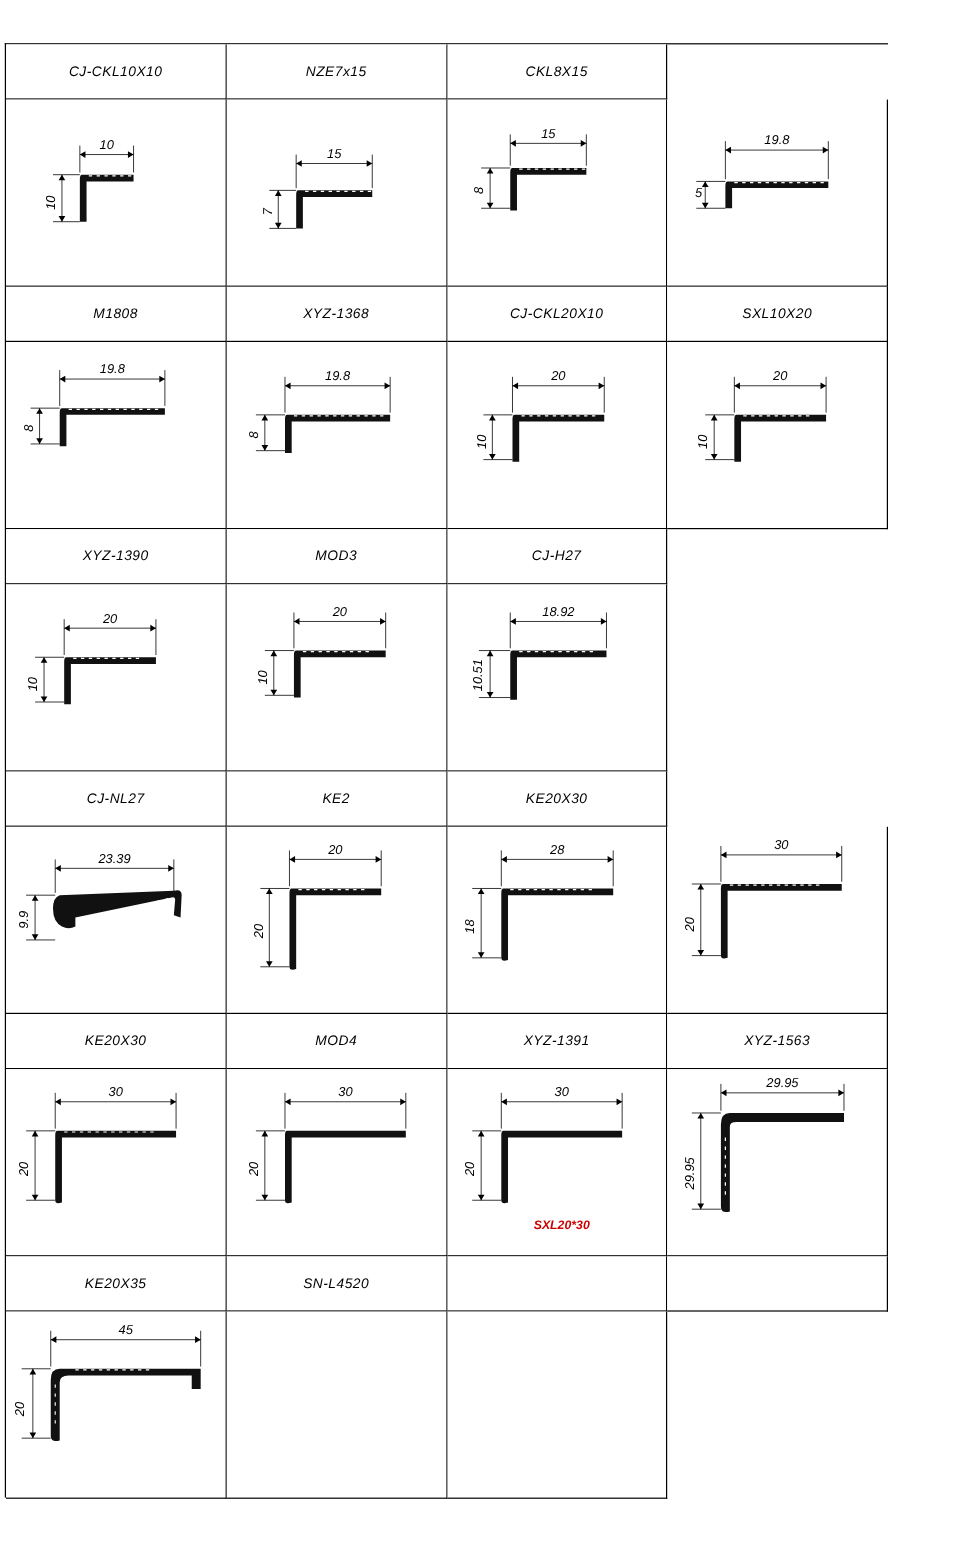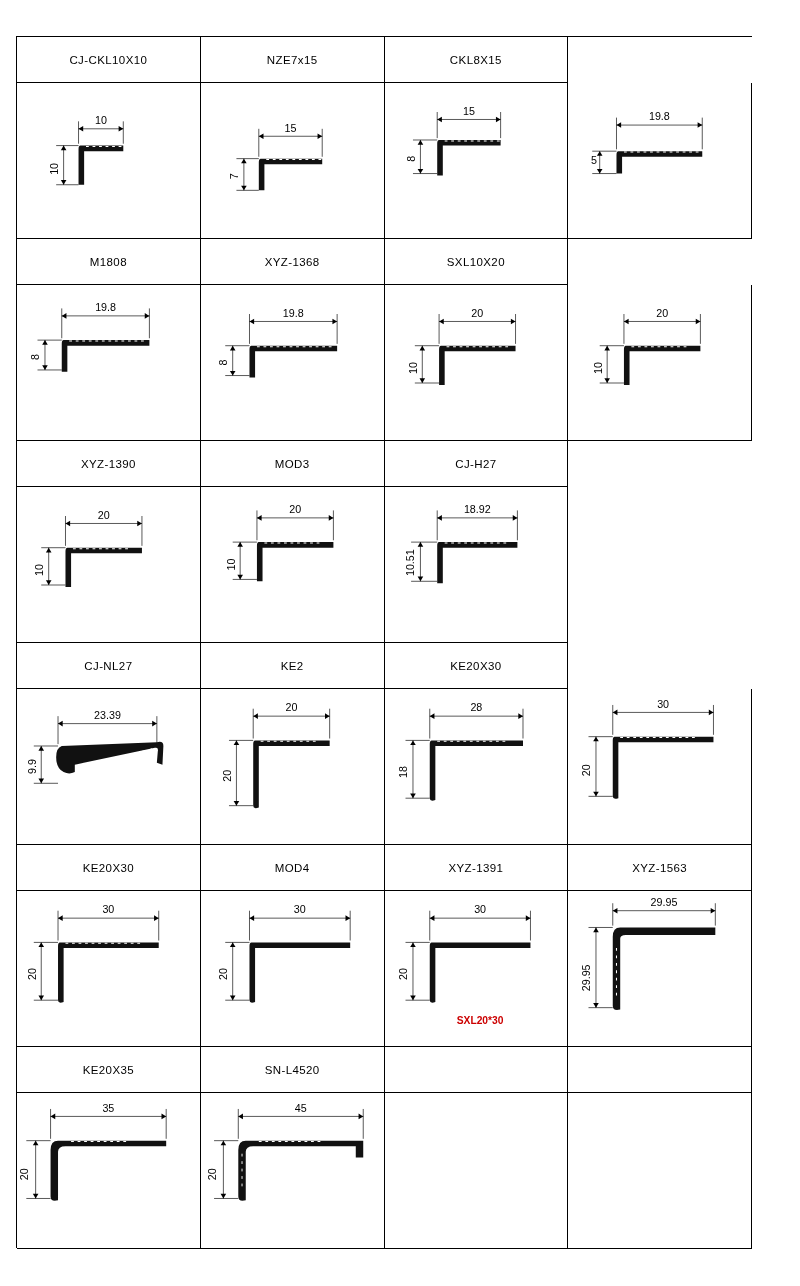--- a/index.html
+++ b/index.html
@@ -15,27 +15,28 @@
     overflow: hidden;
   }
   #sheet {
     position: relative;
     width: 800px;
     height: 1286px;
     background: #ffffff;
   }
   .grid {
     position: absolute;
-    left: 16px;
+    left: 4px;
     top: 36px;
     width: 736px;
     height: 1212px;
     border-left: 1.5px solid #000;
     border-top: 1.5px solid #000;
     box-sizing: border-box;
+    font-style: italic;
   }
   .row {
     display: flex;
     width: 100%;
     box-sizing: border-box;
   }
   .cell {
     width: 25%;
     box-sizing: border-box;
     border-right: 1.5px solid #000;
@@ -175,20 +176,23 @@
     </div>
 
     <div class="row">
       <div class="cell head-cell">
           <span class="code">M1808</span>
         </div>
       <div class="cell head-cell">
           <span class="code">XYZ-1368</span>
         </div>
       <div class="cell head-cell">
+          <span class="code">CJ-CKL20X10</span>
+        </div>
+      <div class="cell head-cell">
           <span class="code">SXL10X20</span>
         </div>
     </div>
     <div class="row">
       <div class="cell fig-cell">
         <svg viewBox="0 0 196 156">
           <g stroke="#000" stroke-width="0.7" fill="none">
             <line x1="48" y1="52" x2="48" y2="20"></line>
               <line x1="142" y1="52" x2="142" y2="20"></line>
             <line x1="48" y1="28" x2="142" y2="28"></line>
@@ -543,40 +547,20 @@
           <span class="code"></span>
         </div>
       <div class="cell head-cell">
           <span class="code"></span>
         </div>
     </div>
     <div class="row">
       <div class="cell fig-cell">
         <svg viewBox="0 0 196 156">
           <g stroke="#000" stroke-width="0.7" fill="none">
-            <line x1="36" y1="44" x2="36" y2="12"></line>
-              <line x1="160" y1="44" x2="160" y2="12"></line>
-            <line x1="36" y1="20" x2="160" y2="20"></line>
-            <path d="M36 20 l5 -3 v6 z" fill="#000" stroke="none"></path>
-              <path d="M160 20 l-5 -3 v6 z" fill="#000" stroke="none"></path>
-            <line x1="36" y1="46" x2="10" y2="46"></line>
-              <line x1="36" y1="108" x2="10" y2="108"></line>
-            <line x1="20" y1="46" x2="20" y2="108"></line>
-            <path d="M20 46 l-3 5 h6 z" fill="#000" stroke="none"></path>
-              <path d="M20 108 l-3 -5 h6 z" fill="#000" stroke="none"></path>
-          </g>
-          <path d="M44 46 Q36 46 36 56 L36 106 Q36 112 44 110 L44 58 Q44 52 52 52 L160 52 L160 46 Z" fill="#111"></path>
-          <path d="M58 47 l3 0 m4 0 l3 0 m4 0 l3 0 m4 0 l3 0 m4 0 l3 0 m4 0 l3 0 m4 0 l3 0 m4 0 l3 0 m4 0 l3 0" stroke="#fff" stroke-width="1.1" fill="none"></path>
-          <text class="dim-text" x="98" y="15" text-anchor="middle">35</text>
-          <text class="dim-text" x="12" y="82" text-anchor="middle" transform="rotate(-90 12 82)">20</text>
-        </svg>
-      </div>
-      <div class="cell fig-cell">
-        <svg viewBox="0 0 196 156">
-          <g stroke="#000" stroke-width="0.7" fill="none">
             <line x1="40" y1="44" x2="40" y2="12"></line>
               <line x1="174" y1="44" x2="174" y2="12"></line>
             <line x1="40" y1="20" x2="174" y2="20"></line>
             <path d="M40 20 l5 -3 v6 z" fill="#000" stroke="none"></path>
               <path d="M174 20 l-5 -3 v6 z" fill="#000" stroke="none"></path>
             <line x1="40" y1="46" x2="14" y2="46"></line>
               <line x1="40" y1="108" x2="14" y2="108"></line>
             <line x1="24" y1="46" x2="24" y2="108"></line>
             <path d="M24 46 l-3 5 h6 z" fill="#000" stroke="none"></path>
               <path d="M24 108 l-3 -5 h6 z" fill="#000" stroke="none"></path>

